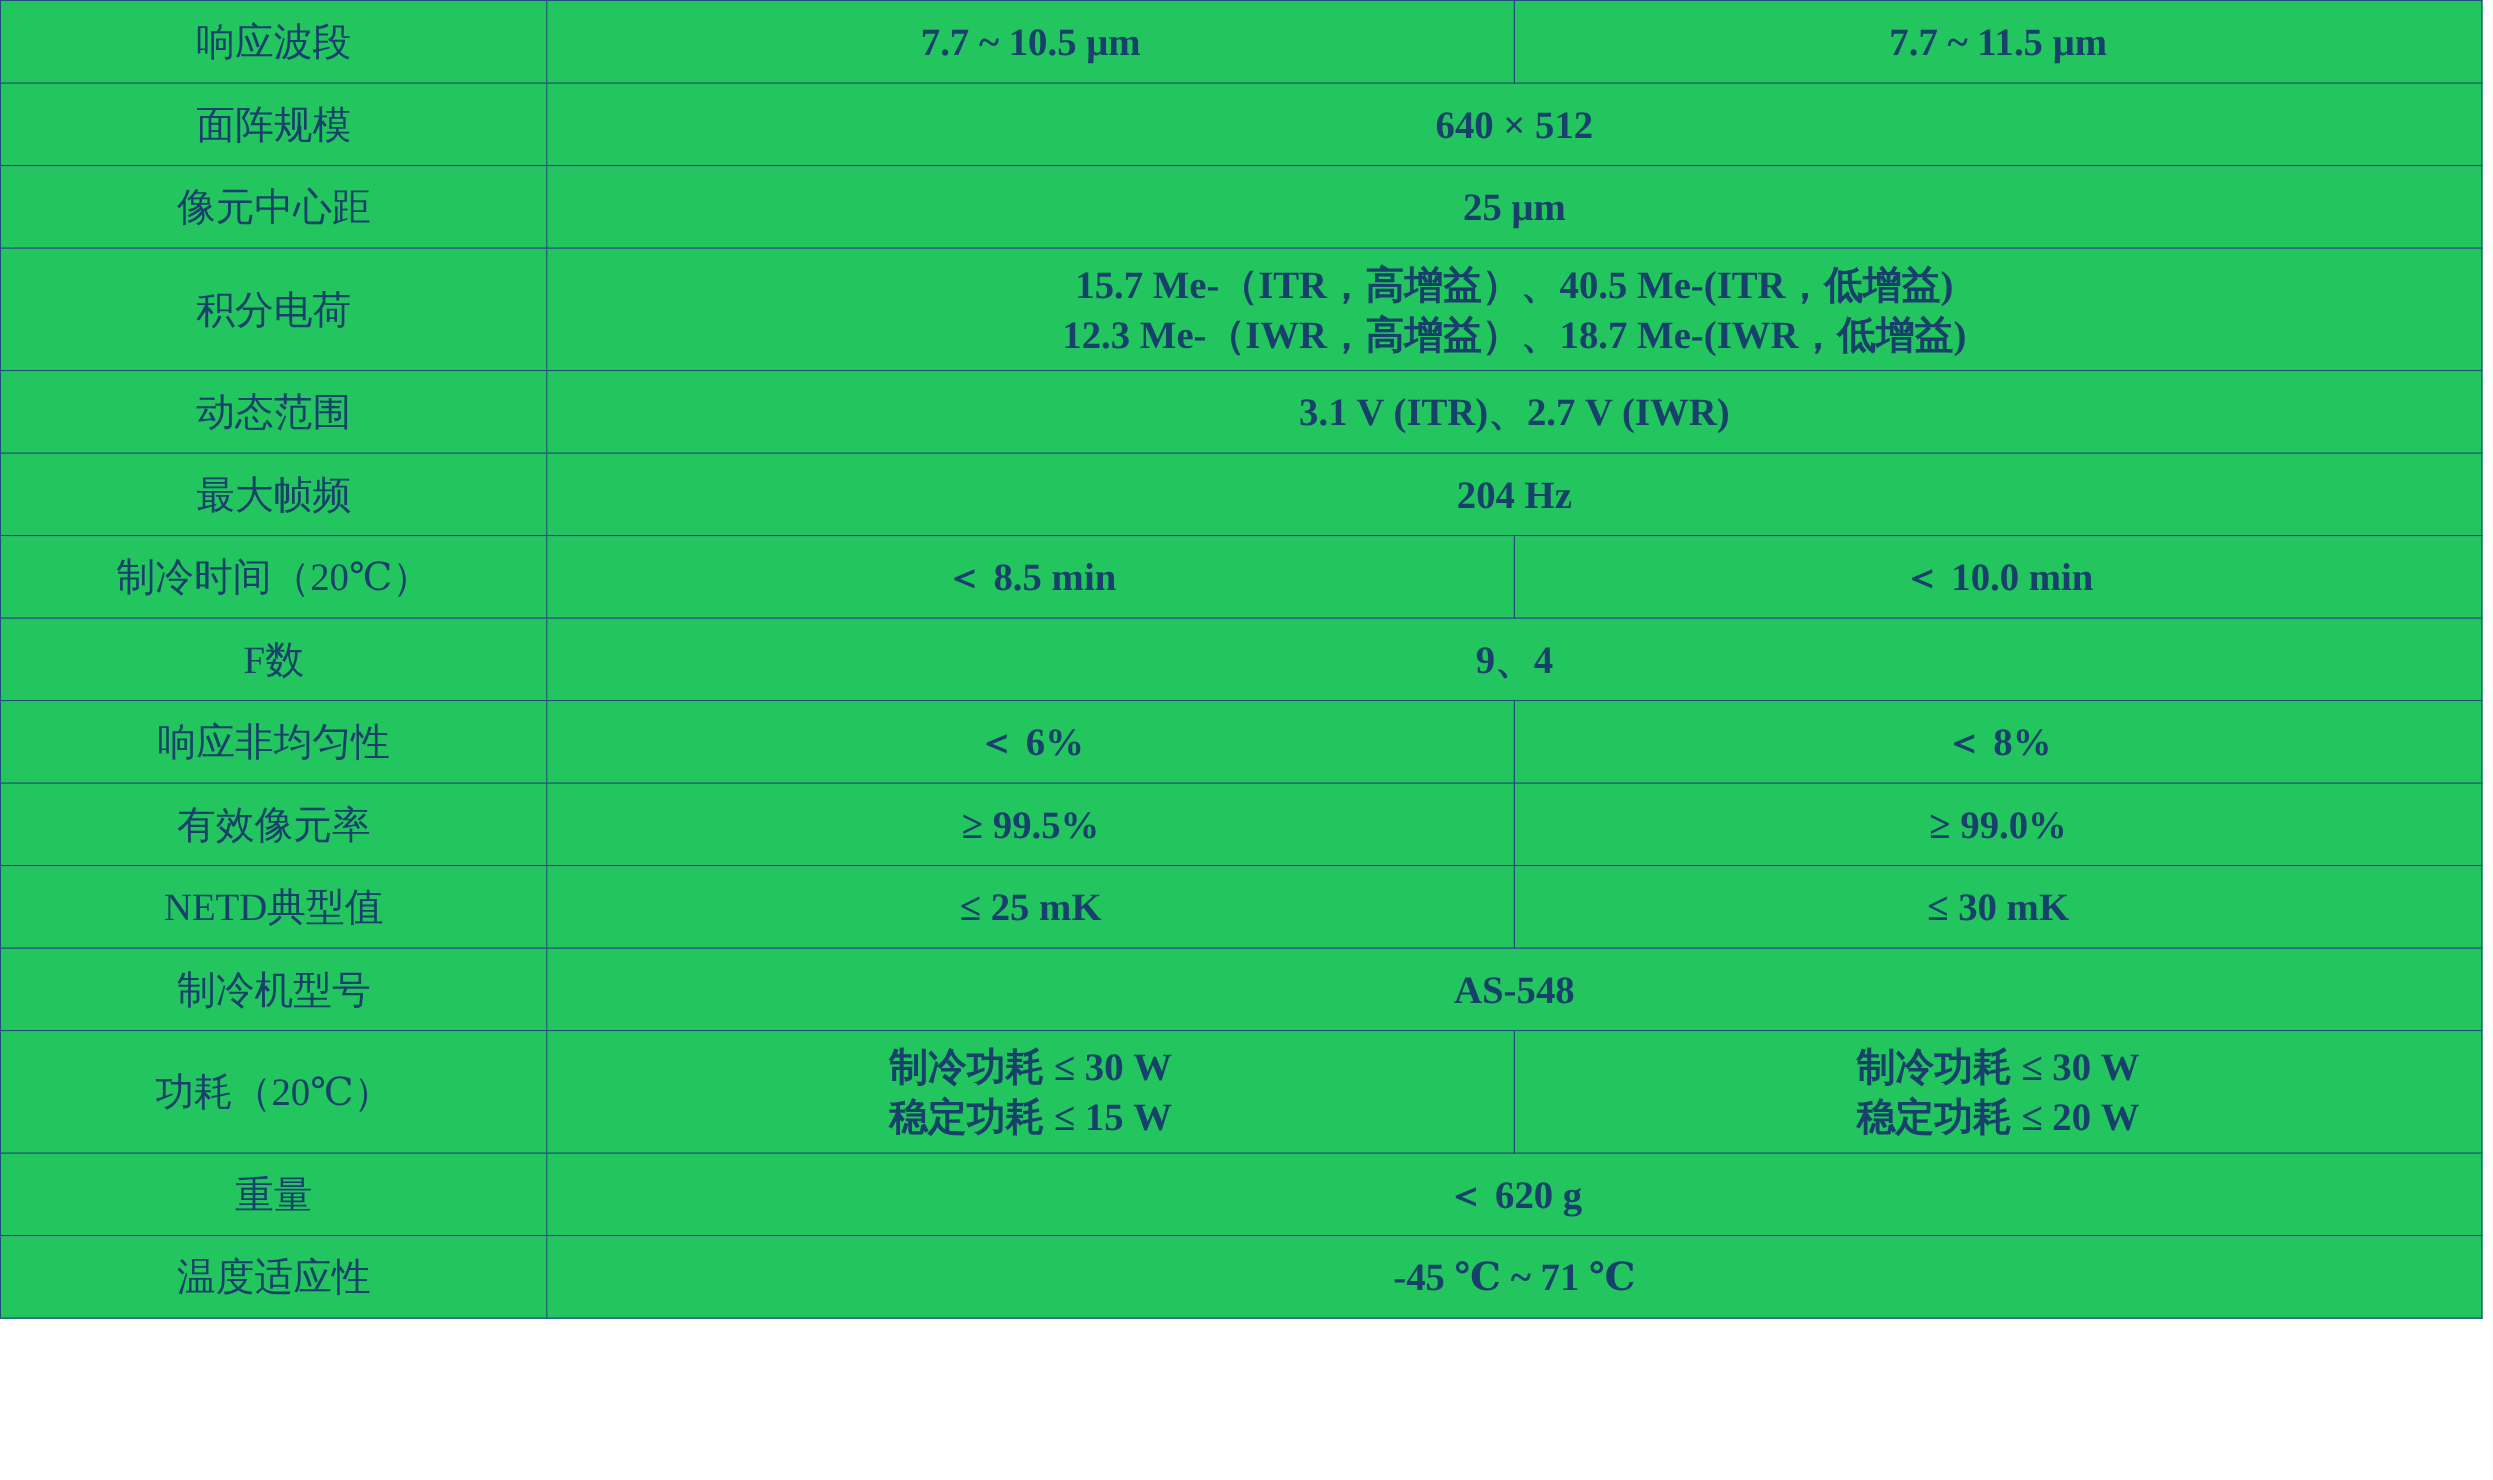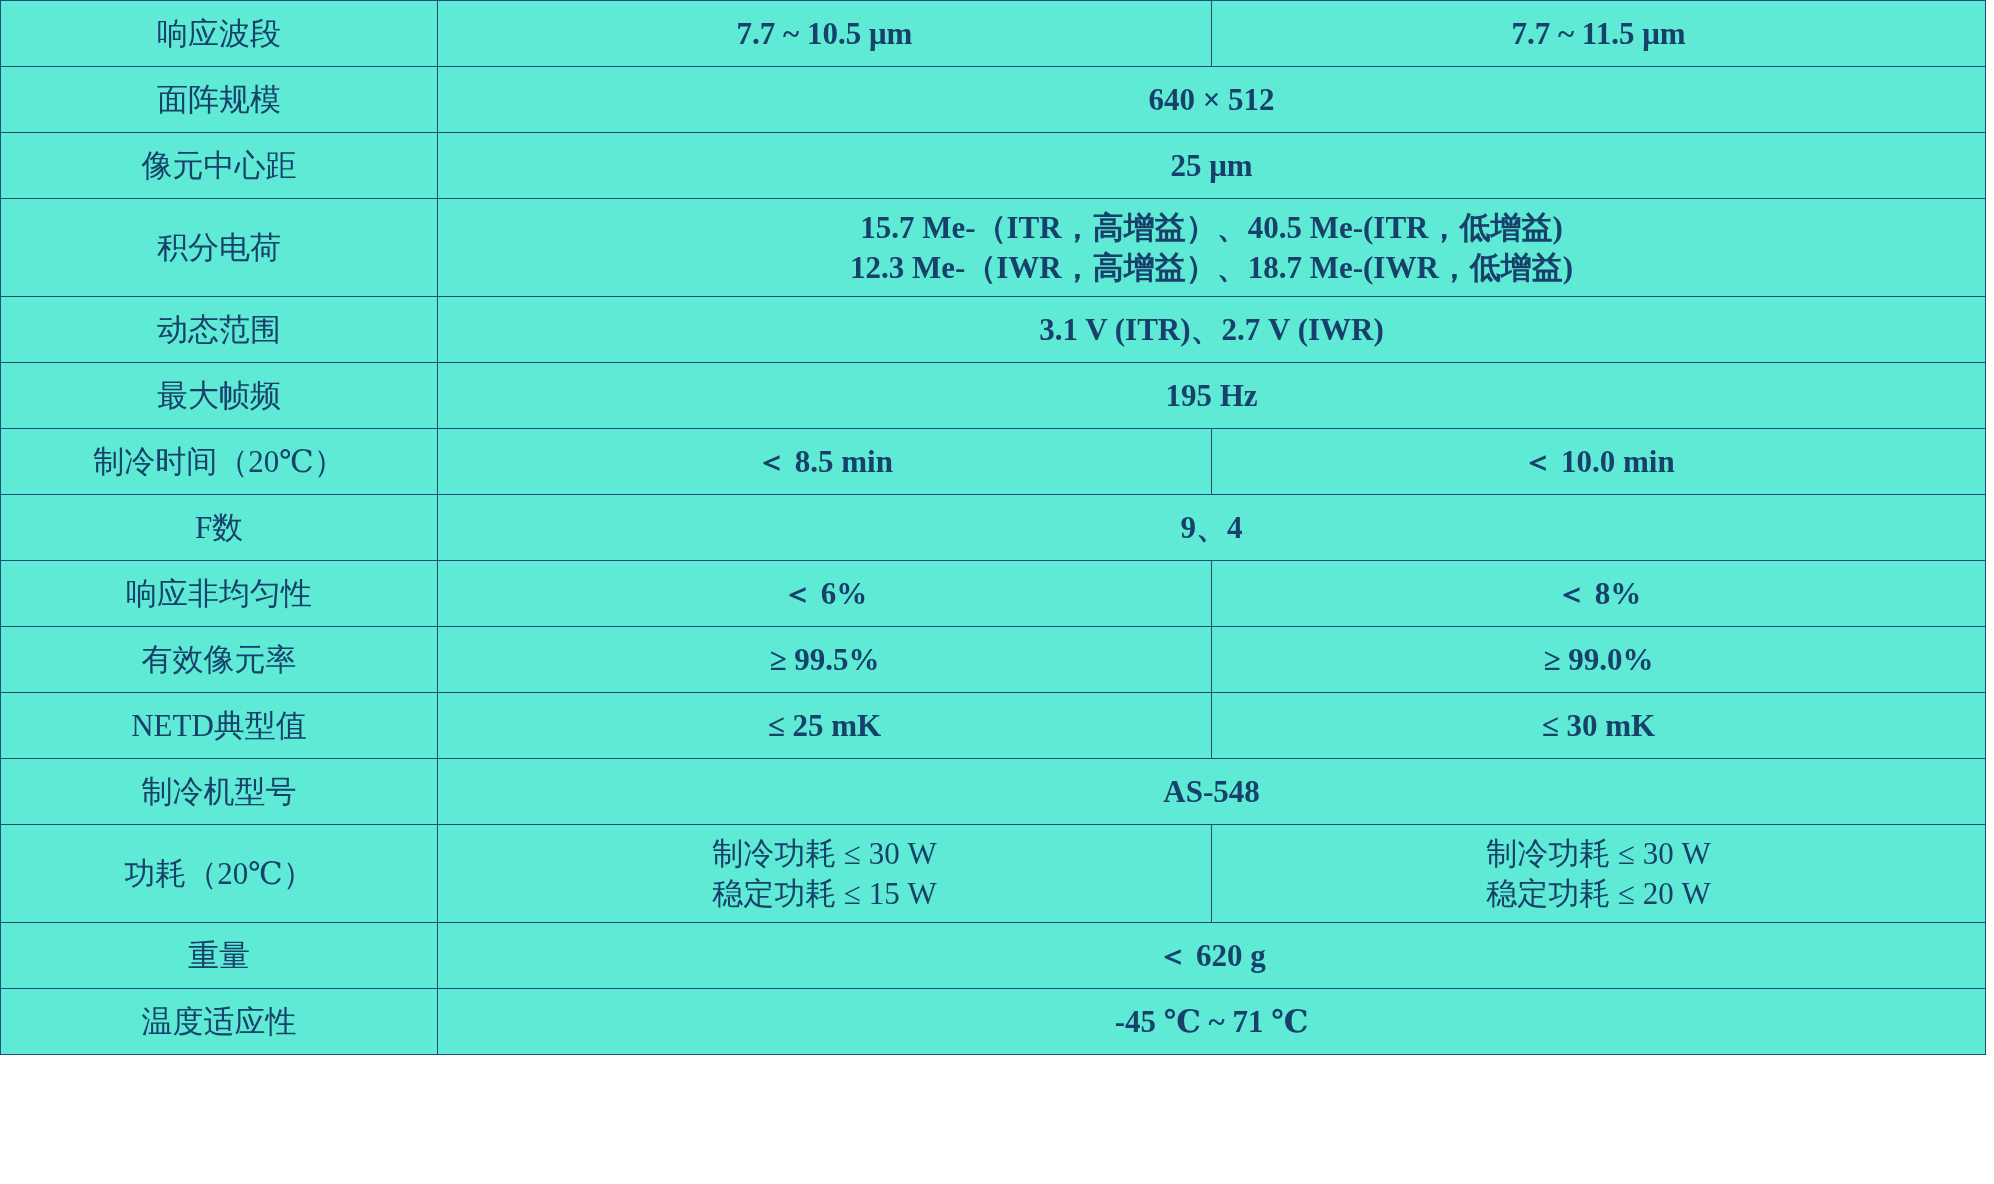--- a/index.html
+++ b/index.html
@@ -26,39 +26,39 @@
   }
   table.spec-table col.c-label { width: 437px; }
   table.spec-table col.c-a { width: 774px; }
   table.spec-table col.c-b { width: 774px; }
 
   table.spec-table td {
     border: 1.5px solid #1f4e79;
     color: #17406b;
     text-align: center;
     vertical-align: middle;
-    background: #5eead4;
+    background: #22c55e;
     font-size: 31px;
     line-height: 1.28;
     padding: 6px 8px;
     box-sizing: border-box;
     white-space: pre-line;
   }
   td.label {
     font-weight: normal;
     font-size: 31px;
   }
   td.label.bold {
     font-weight: normal;
   }
   td.value {
     font-weight: bold;
   }
   td.value.normal {
-    font-weight: normal;
+    font-weight: bold;
   }
   tr.r-std td { height: 66px; }
   tr.r-double td { height: 98px; }
 </style>
 </head>
 <body>
 
 <div id="spec-table-wrap">
   <table class="spec-table">
     <colgroup>
@@ -84,21 +84,21 @@
           <td class="label">积分电荷</td>
           <td class="value" colspan="2">15.7 Me-（ITR，高增益）、40.5 Me-(ITR，低增益)
 12.3 Me-（IWR，高增益）、18.7 Me-(IWR，低增益)</td>
         </tr>
         <tr class="r-std">
           <td class="label">动态范围</td>
           <td class="value" colspan="2">3.1 V (ITR)、2.7 V (IWR)</td>
         </tr>
         <tr class="r-std">
           <td class="label">最大帧频</td>
-          <td class="value" colspan="2">195 Hz</td>
+          <td class="value" colspan="2">204 Hz</td>
         </tr>
         <tr class="r-std">
           <td class="label">制冷时间（20℃）</td>
           <td class="value">＜ 8.5 min</td>
           <td class="value">＜ 10.0 min</td>
         </tr>
         <tr class="r-std">
           <td class="label bold">F数</td>
           <td class="value" colspan="2">9、4</td>
         </tr>

